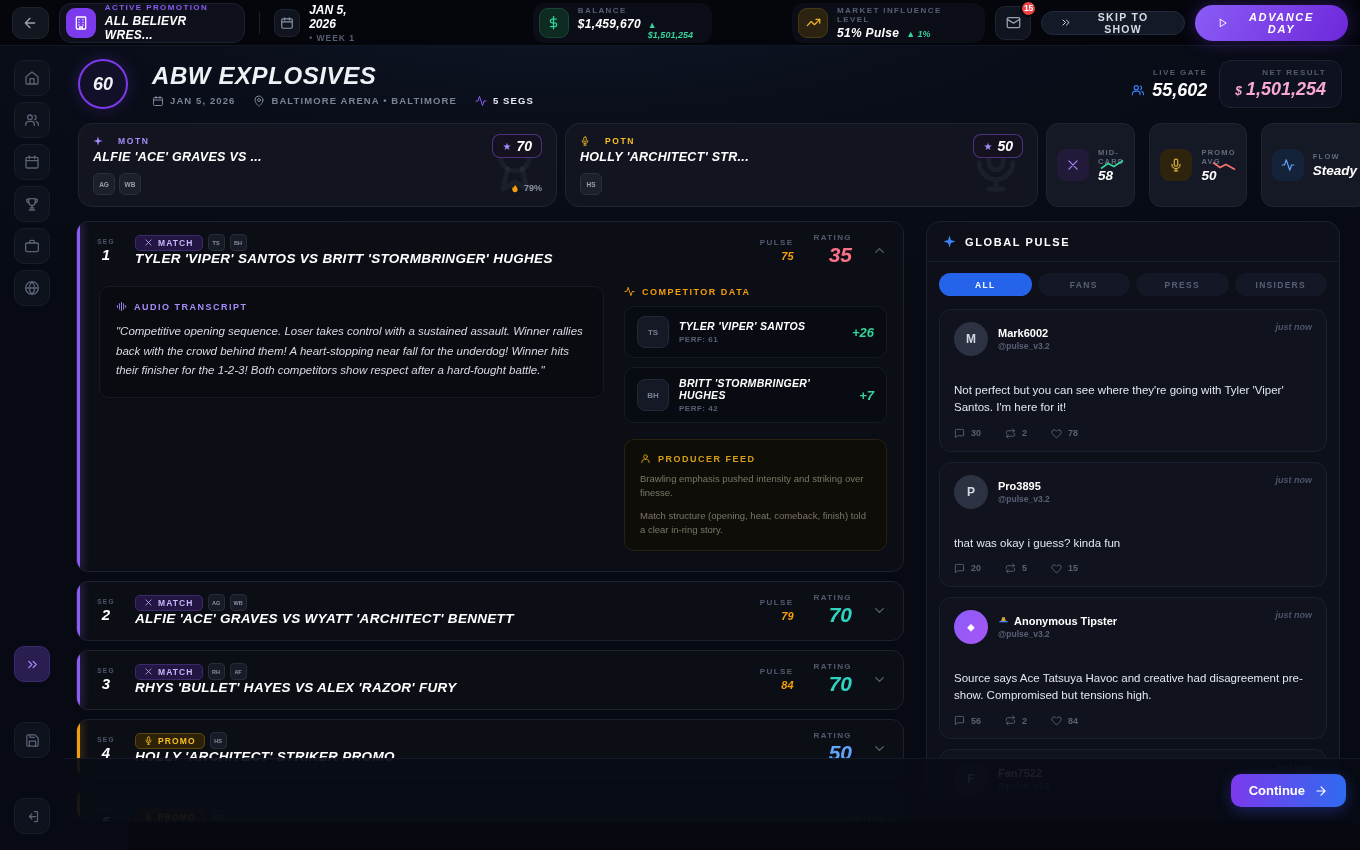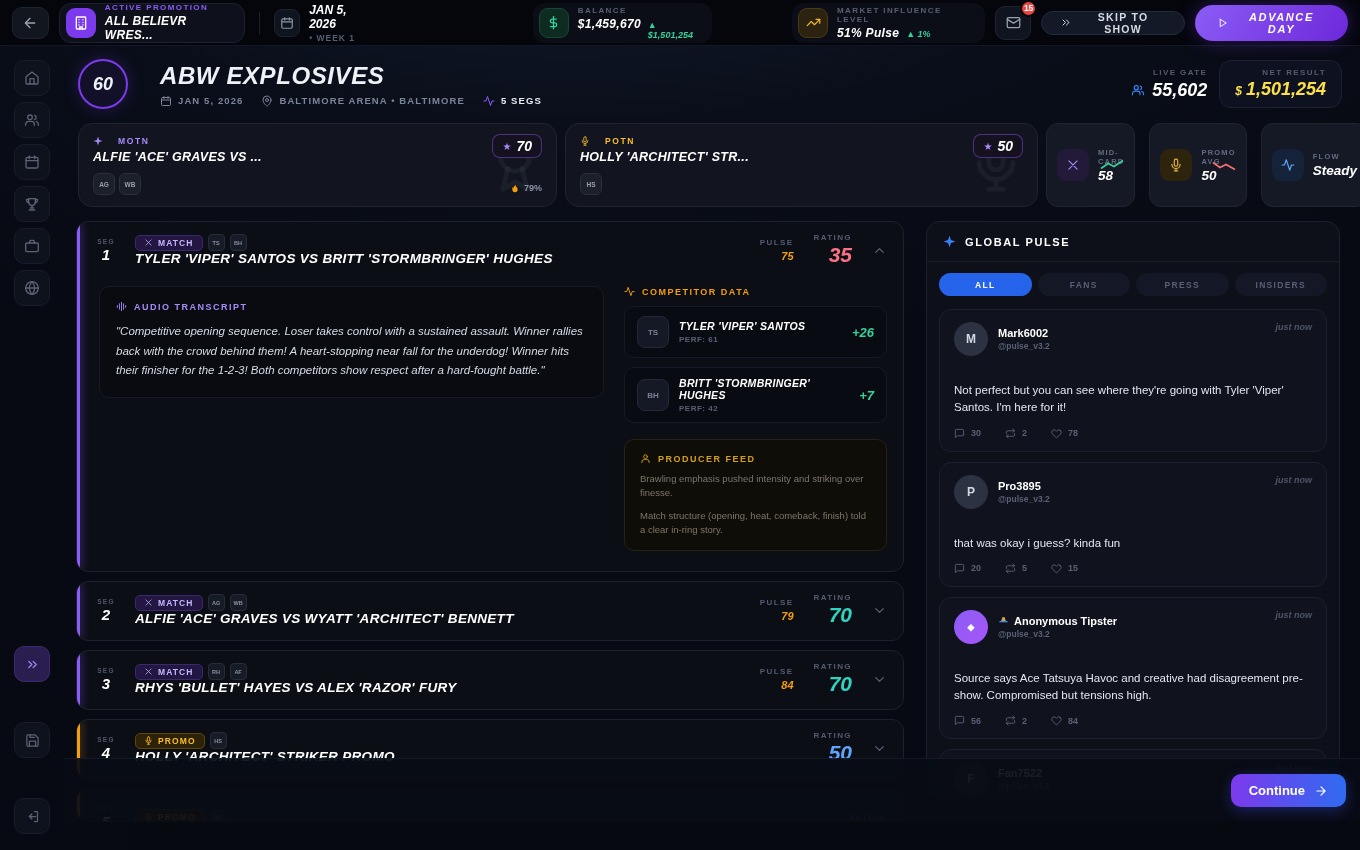--- a/index.html
+++ b/index.html
@@ -44,38 +44,38 @@
   
   .sidebar{position:absolute;top:46px;left:0;bottom:0;width:64px;display:flex;flex-direction:column;align-items:center;
            padding:14px 0 16px;gap:6px;z-index:55;}
   .sbtn{width:36px;height:36px;border-radius:10px;background:#0e121c;border:1px solid #181d2b;color:#5a6375;
         display:flex;align-items:center;justify-content:center;cursor:pointer;flex:0 0 auto;}
   .sbtn.accent{background:#2a1d4f;border-color:#3c2a6e;color:#a78bfa;}
   .sb-spacer{flex:1;}
   .sb-gap{height:28px;flex:0 0 auto;}
   
   .main{position:absolute;top:46px;left:64px;right:0;bottom:0;overflow:hidden;}
-  .show-header{display:flex;align-items:center;gap:32px;padding:13px 18px 6px 14px;}
+  .show-header{display:flex;align-items:center;gap:24px;padding:13px 18px 6px 14px;}
   .score-circle{width:50px;height:50px;border-radius:50%;border:2px solid #7c3aed;background:rgba(124,58,237,.08);
                 display:flex;align-items:center;justify-content:center;font-size:18px;font-weight:700;font-style:italic;
                 box-shadow:0 0 16px rgba(124,58,237,.25);}
   .show-title{margin:0;font-size:24px;font-weight:700;font-style:italic;letter-spacing:.6px;}
   .show-meta{display:flex;align-items:center;gap:18px;margin-top:5px;font-size:9.5px;font-weight:700;
              letter-spacing:1.1px;color:#7b8498;}
   .meta-item{display:flex;align-items:center;gap:6px;}
   .meta-item.segs{color:#e8ebf2;}
   .meta-item.segs .mi{color:#8b5cf6;}
   .mi{width:12px;height:12px;}
   .header-right{margin-left:auto;display:flex;align-items:center;gap:12px;}
   .lg-block{text-align:right;}
   .mini-label{font-size:8px;font-weight:700;letter-spacing:1.4px;color:#535c70;}
   .lg-row{display:flex;align-items:center;gap:7px;justify-content:flex-end;margin-top:3px;}
   .lg-val{font-size:18px;font-weight:700;font-style:italic;color:#fff;}
   .netbox{background:#0d1120;border:1px solid #1c2233;border-radius:12px;padding:7px 15px;text-align:right;}
-  .net-val{font-size:18px;font-weight:700;font-style:italic;color:#fde047;margin-top:2px;}
+  .net-val{font-size:18px;font-weight:700;font-style:italic;color:#f9a8d4;margin-top:2px;}
   .net-cur{font-size:12px;margin-right:4px;}
   
   .cards-row{display:flex;gap:8px;padding:8px 18px 0 14px;}
   .hl-card{position:relative;background:#12151f;border:1px solid #20242f;border-radius:14px;padding:12px 14px;height:84px;overflow:hidden;}
   .hl-card.motn{width:484px;}
   .hl-card.potn{width:478px;}
   .hl-label{display:flex;align-items:center;gap:15px;font-size:8.5px;font-weight:700;letter-spacing:1.6px;}
   .hl-label.purple{color:#a78bfa;}
   .hl-label.amber{color:#fbbf24;}
   .hl-title{font-size:12.5px;font-weight:700;font-style:italic;color:#fff;margin-top:4px;letter-spacing:.3px;}

